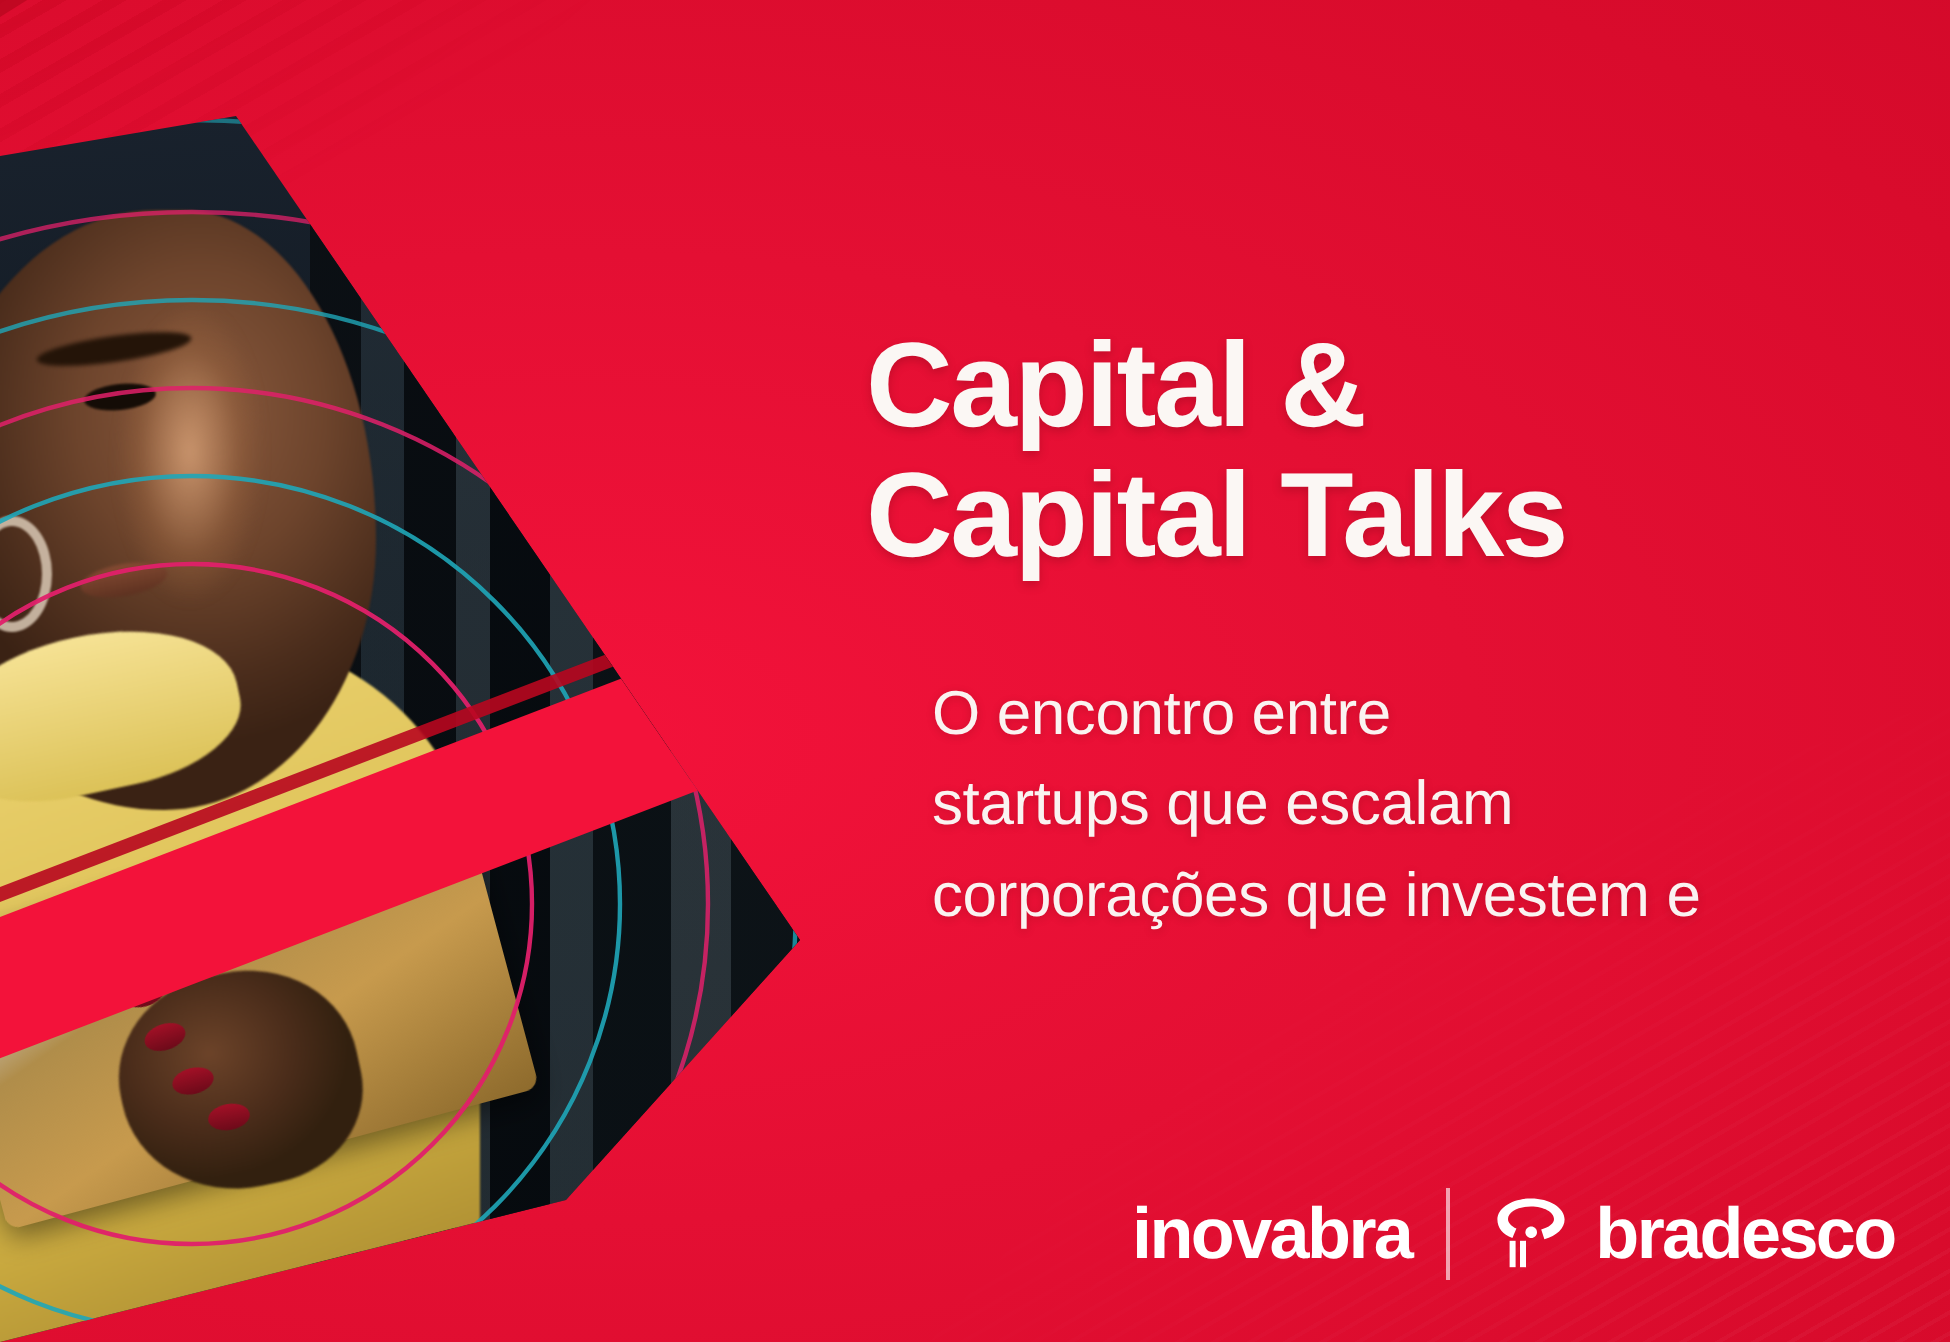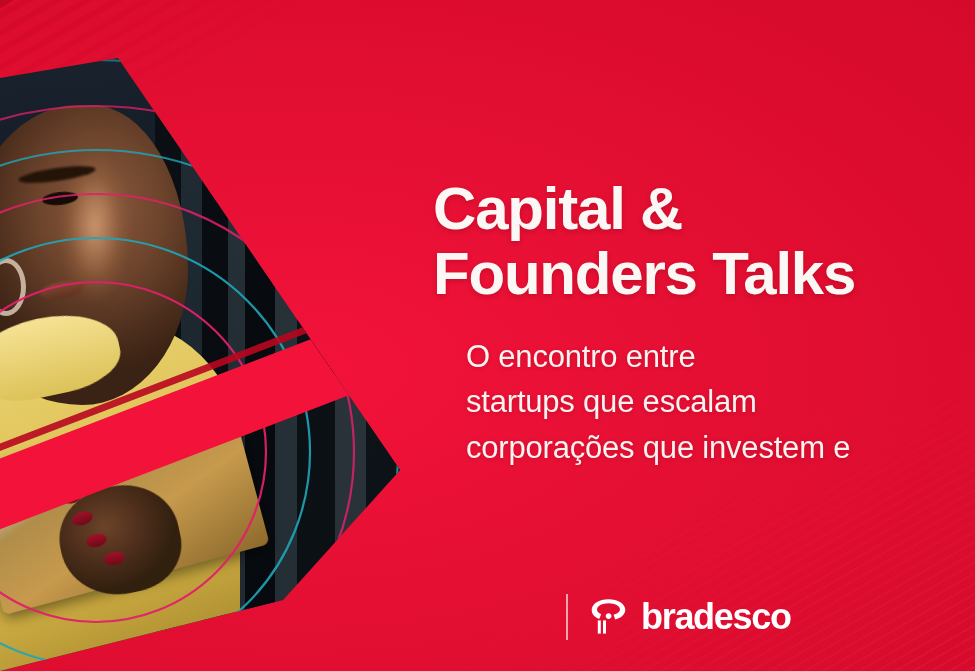--- a/index.html
+++ b/index.html
@@ -132,21 +132,21 @@
     position:absolute;left:-30px;top:470px;width:420px;height:66px;
     background:#F3123A;transform:rotate(-21deg);transform-origin:0 0;
   }
   .photo-band2{
     position:absolute;left:-30px;top:455px;width:420px;height:7px;
     background:#B8071F;transform:rotate(-21deg);transform-origin:0 0;opacity:.9;
   }
 
   
   .headline{
-    position:absolute;left:433px;top:176px;width:520px;
+    position:absolute;left:433px;top:160px;width:520px;
     color:#FBF7F4;
     font-size:60px;line-height:1.09;
     font-weight:700;letter-spacing:-1.2px;
     text-shadow:0 2px 5px rgba(90,0,12,.25);
   }
   .headline .l2{display:block;}
   .subtitle{
     position:absolute;left:433px;top:334px;width:520px;
     color:#FAF3F1;font-size:31px;line-height:1.46;font-weight:400;
     letter-spacing:-.2px;
@@ -206,30 +206,31 @@
         <circle cx="96" cy="452" r="392" stroke="#1FA6B8" opacity=".6"></circle>
       </g>
     </svg>
 
     <div class="photo-band2"></div>
     <div class="photo-band"></div>
   </div>
 
   <div class="headline">
     <span class="l1">Capital &amp;</span>
-    <span class="l2">Founders Talks</span>
+    <span class="l2">Capital Talks</span>
   </div>
 
   <div class="subtitle">
     <span>O encontro entre</span>
     <span>startups que escalam</span>
     <span>corporações que investem e</span>
   </div>
 
   <div class="logos">
+    <div class="inovabra">inovabra</div>
     <div class="divider"></div>
     <div class="bradesco-lockup">
       <svg width="46" height="44" viewBox="0 0 46 44">
         <path d="M23.5 4.2c9.2 0 16.8 4.6 16.8 10.6 0 4.4-4.0 8.2-10.1 9.8l-1.6-4.9c3.9-1.0 6.4-3.0 6.4-5.2 0-3.5-5.1-6.3-11.5-6.3S12 11.0 12 14.5c0 1.9 1.6 3.6 4.2 4.8l-2.0 4.7C9.2 22.2 6.7 18.9 6.7 14.8c0-6.0 7.6-10.6 16.8-10.6z" fill="#fff"></path>
         <path d="M12.8 25.4h3.0v13.2h-3.0z" fill="#fff"></path>
         <path d="M18.0 25.4h3.0v13.2h-3.0z" fill="#fff"></path>
         <path d="M23.6 18.2c1.6 0 2.9 1.3 2.9 2.9s-1.3 2.9-2.9 2.9-2.9-1.3-2.9-2.9 1.3-2.9 2.9-2.9z" fill="#fff"></path>
       </svg>
       <div class="bradesco-word">bradesco</div>
     </div>

